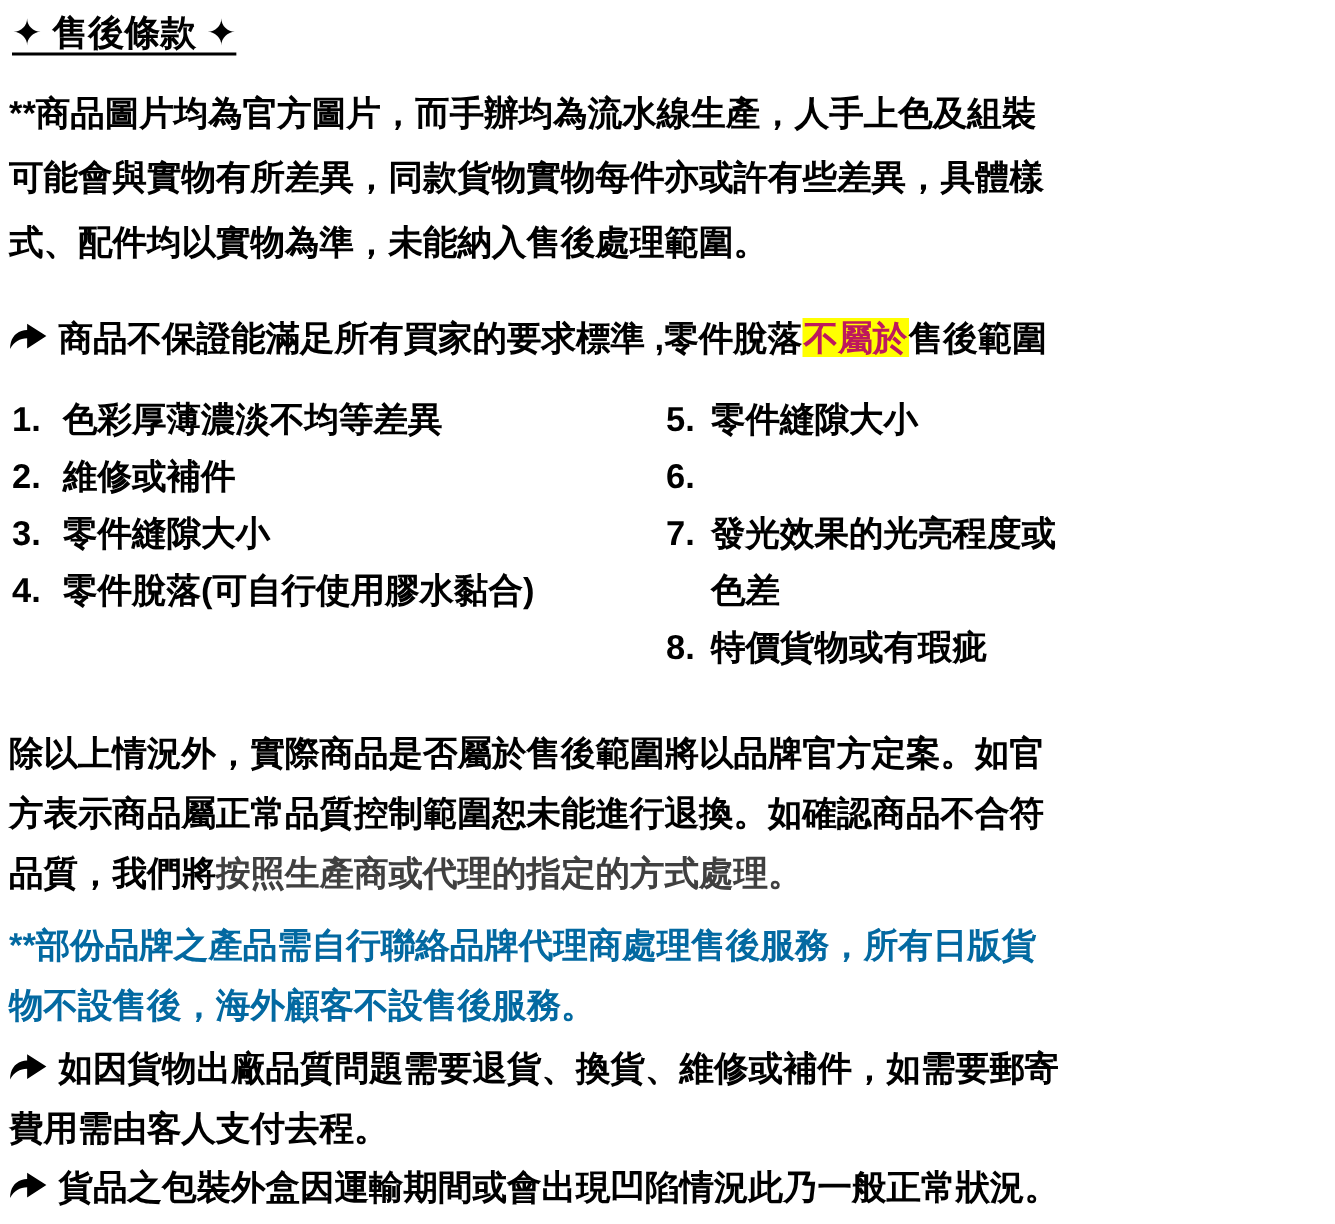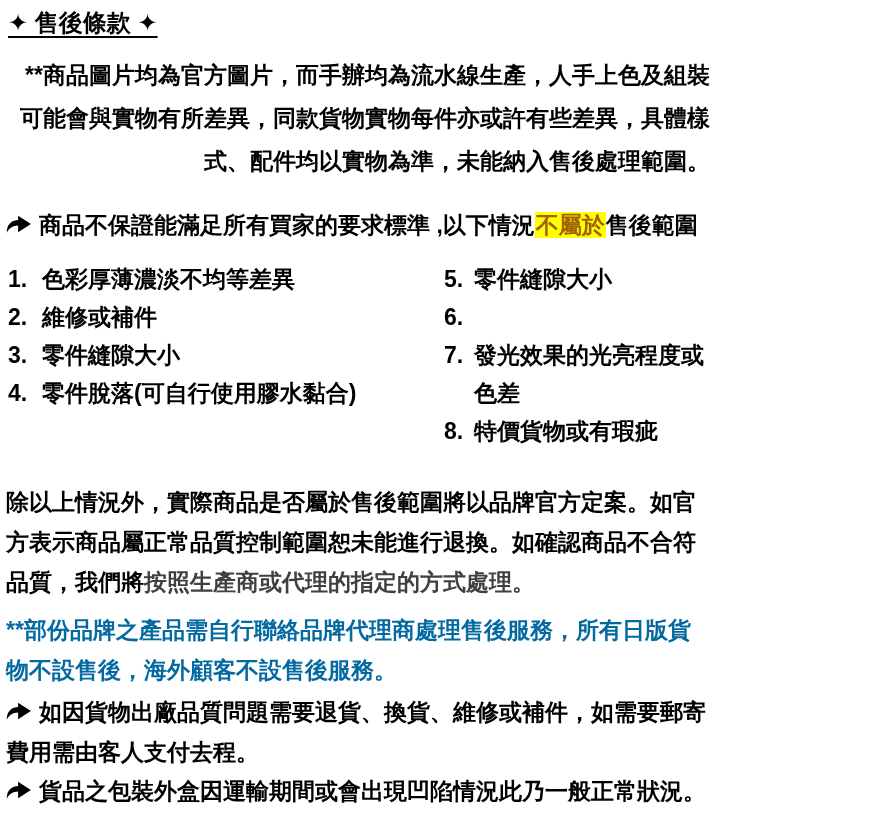--- a/index.html
+++ b/index.html
@@ -28,37 +28,37 @@
   .title .title-text {
     text-decoration: underline;
     text-decoration-thickness: 2px;
     text-underline-offset: 5px;
   }
   .para {
     font-size: 23px;
     line-height: 40px;
     margin: 0;
   }
-  .intro { line-height: 43px; margin-bottom: 22px; text-align: right; }
+  .intro { line-height: 43px; margin-bottom: 22px; }
   .not-covered { margin-bottom: 15px; }
   .decision { margin-bottom: 8px; }
   .red-notice { color: #0369a1; margin-bottom: 2px; }
   .returns { margin-bottom: 0; }
   .packaging { margin-bottom: 2px; font-family: Liberation Serif, serif; }
 
   .arrow {
     display: inline-block;
     margin-right: 7px;
     vertical-align: -2px;
   }
   .arrow svg { display: block; }
 
   .highlight {
     background: #ffff00;
-    color: #a16207;
+    color: #be185d;
     padding: 0 1px;
   }
   .gray { color: #404040; }
 
   .exclusions {
     display: flex;
     font-size: 23px;
     line-height: 38px;
     margin: 0 0 32px 0;
   }
@@ -77,21 +77,21 @@
     <span class="title-text">✦ 售後條款 ✦</span>
   </h1>
 
   <p class="para intro">
     <span>**商品圖片均為官方圖片，而手辦均為流水線生產，人手上色及組裝可能會與實物有所差異，同款貨物實物每件亦或許有些差異，具體樣式、配件均以實物為準，未能納入售後處理範圍。</span>
   </p>
 
   <p class="para not-covered">
     <span class="arrow"><svg viewBox="0 0 28 24" width="26" height="22">
           <path d="M27 12 L13 3 L13 7.6 C7 7.8 2.8 11 1.2 16.5 C0.8 18 0.6 19.8 0.6 21.5 C3.4 16.2 7.8 13.8 13 13.7 L13 21 Z" fill="#000"></path>
-        </svg></span><span>商品不保證能滿足所有買家的要求標準 ,以下情況</span><span class="highlight">不屬於</span><span>售後範圍</span>
+        </svg></span><span>商品不保證能滿足所有買家的要求標準 ,零件脫落</span><span class="highlight">不屬於</span><span>售後範圍</span>
   </p>
 
   <div class="exclusions">
     <div class="col-left">
       <div class="li">
           <span class="num">1.</span>
           <span>色彩厚薄濃淡不均等差異</span>
         </div>
       <div class="li">
           <span class="num">2.</span>

